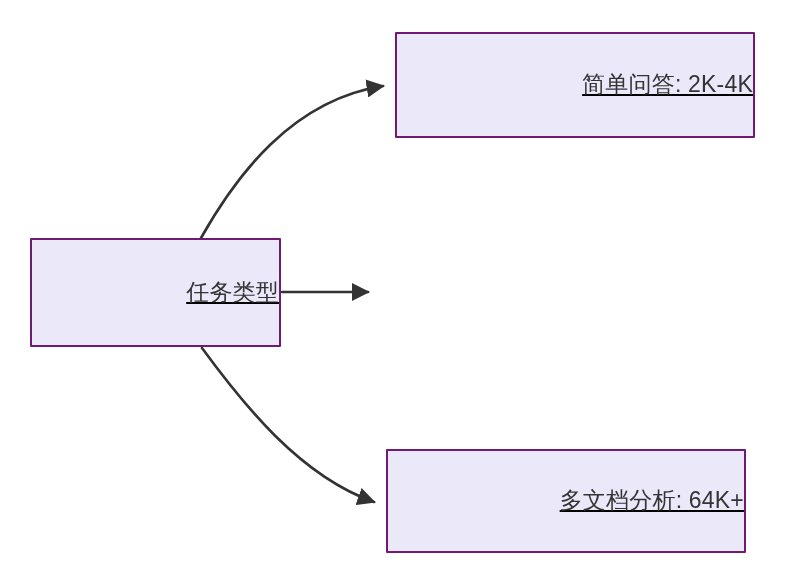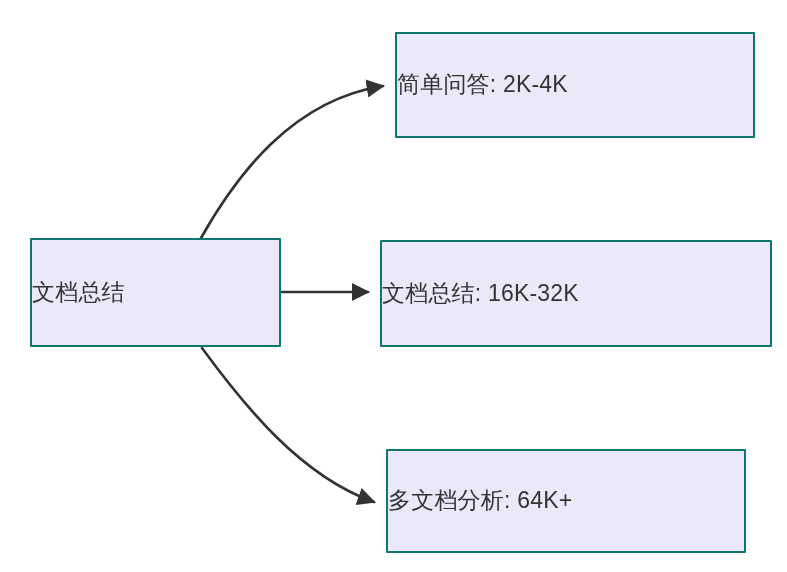--- a/index.html
+++ b/index.html
@@ -22,25 +22,26 @@
     left: 0;
     top: 0;
     width: 787px;
     height: 572px;
     pointer-events: none;
   }
   .node {
     position: absolute;
     box-sizing: border-box;
     background: #ebe8fa;
-    border: 2px solid #0f766e;
+    border: 2px solid #701a75;
     border-radius: 1px;
     display: flex;
     align-items: center;
-    justify-content: flex-start;
+    justify-content: flex-end;
+    text-decoration: underline;
   }
   .node-label {
     color: #333333;
     font-size: 23px;
     line-height: 1.2;
     letter-spacing: 0.2px;
     white-space: nowrap;
   }
   
   #node-root {
@@ -82,28 +83,25 @@
     </defs>
 
     <path d="M 201 238 C 236 176, 292 100, 383 86" fill="none" stroke="#333333" stroke-width="2.6" stroke-linecap="round" marker-end="url(#arrow-head)"></path>
 
     <path d="M 282 292 L 368 292" fill="none" stroke="#333333" stroke-width="2.6" stroke-linecap="round" marker-end="url(#arrow-head)"></path>
 
     <path d="M 202 348 C 243 404, 300 476, 374 502" fill="none" stroke="#333333" stroke-width="2.6" stroke-linecap="round" marker-end="url(#arrow-head)"></path>
   </svg>
 
   <div class="node" id="node-root">
-    <span class="node-label">文档总结</span>
+    <span class="node-label">任务类型</span>
   </div>
 
   <div class="node" id="node-simple-qa">
     <span class="node-label">简单问答: 2K-4K</span>
   </div>
 
-  <div class="node" id="node-doc-summary">
-    <span class="node-label">文档总结: 16K-32K</span>
-  </div>
 
   <div class="node" id="node-multi-doc">
     <span class="node-label">多文档分析: 64K+</span>
   </div>
 
 </div>
 
 </body></html>

